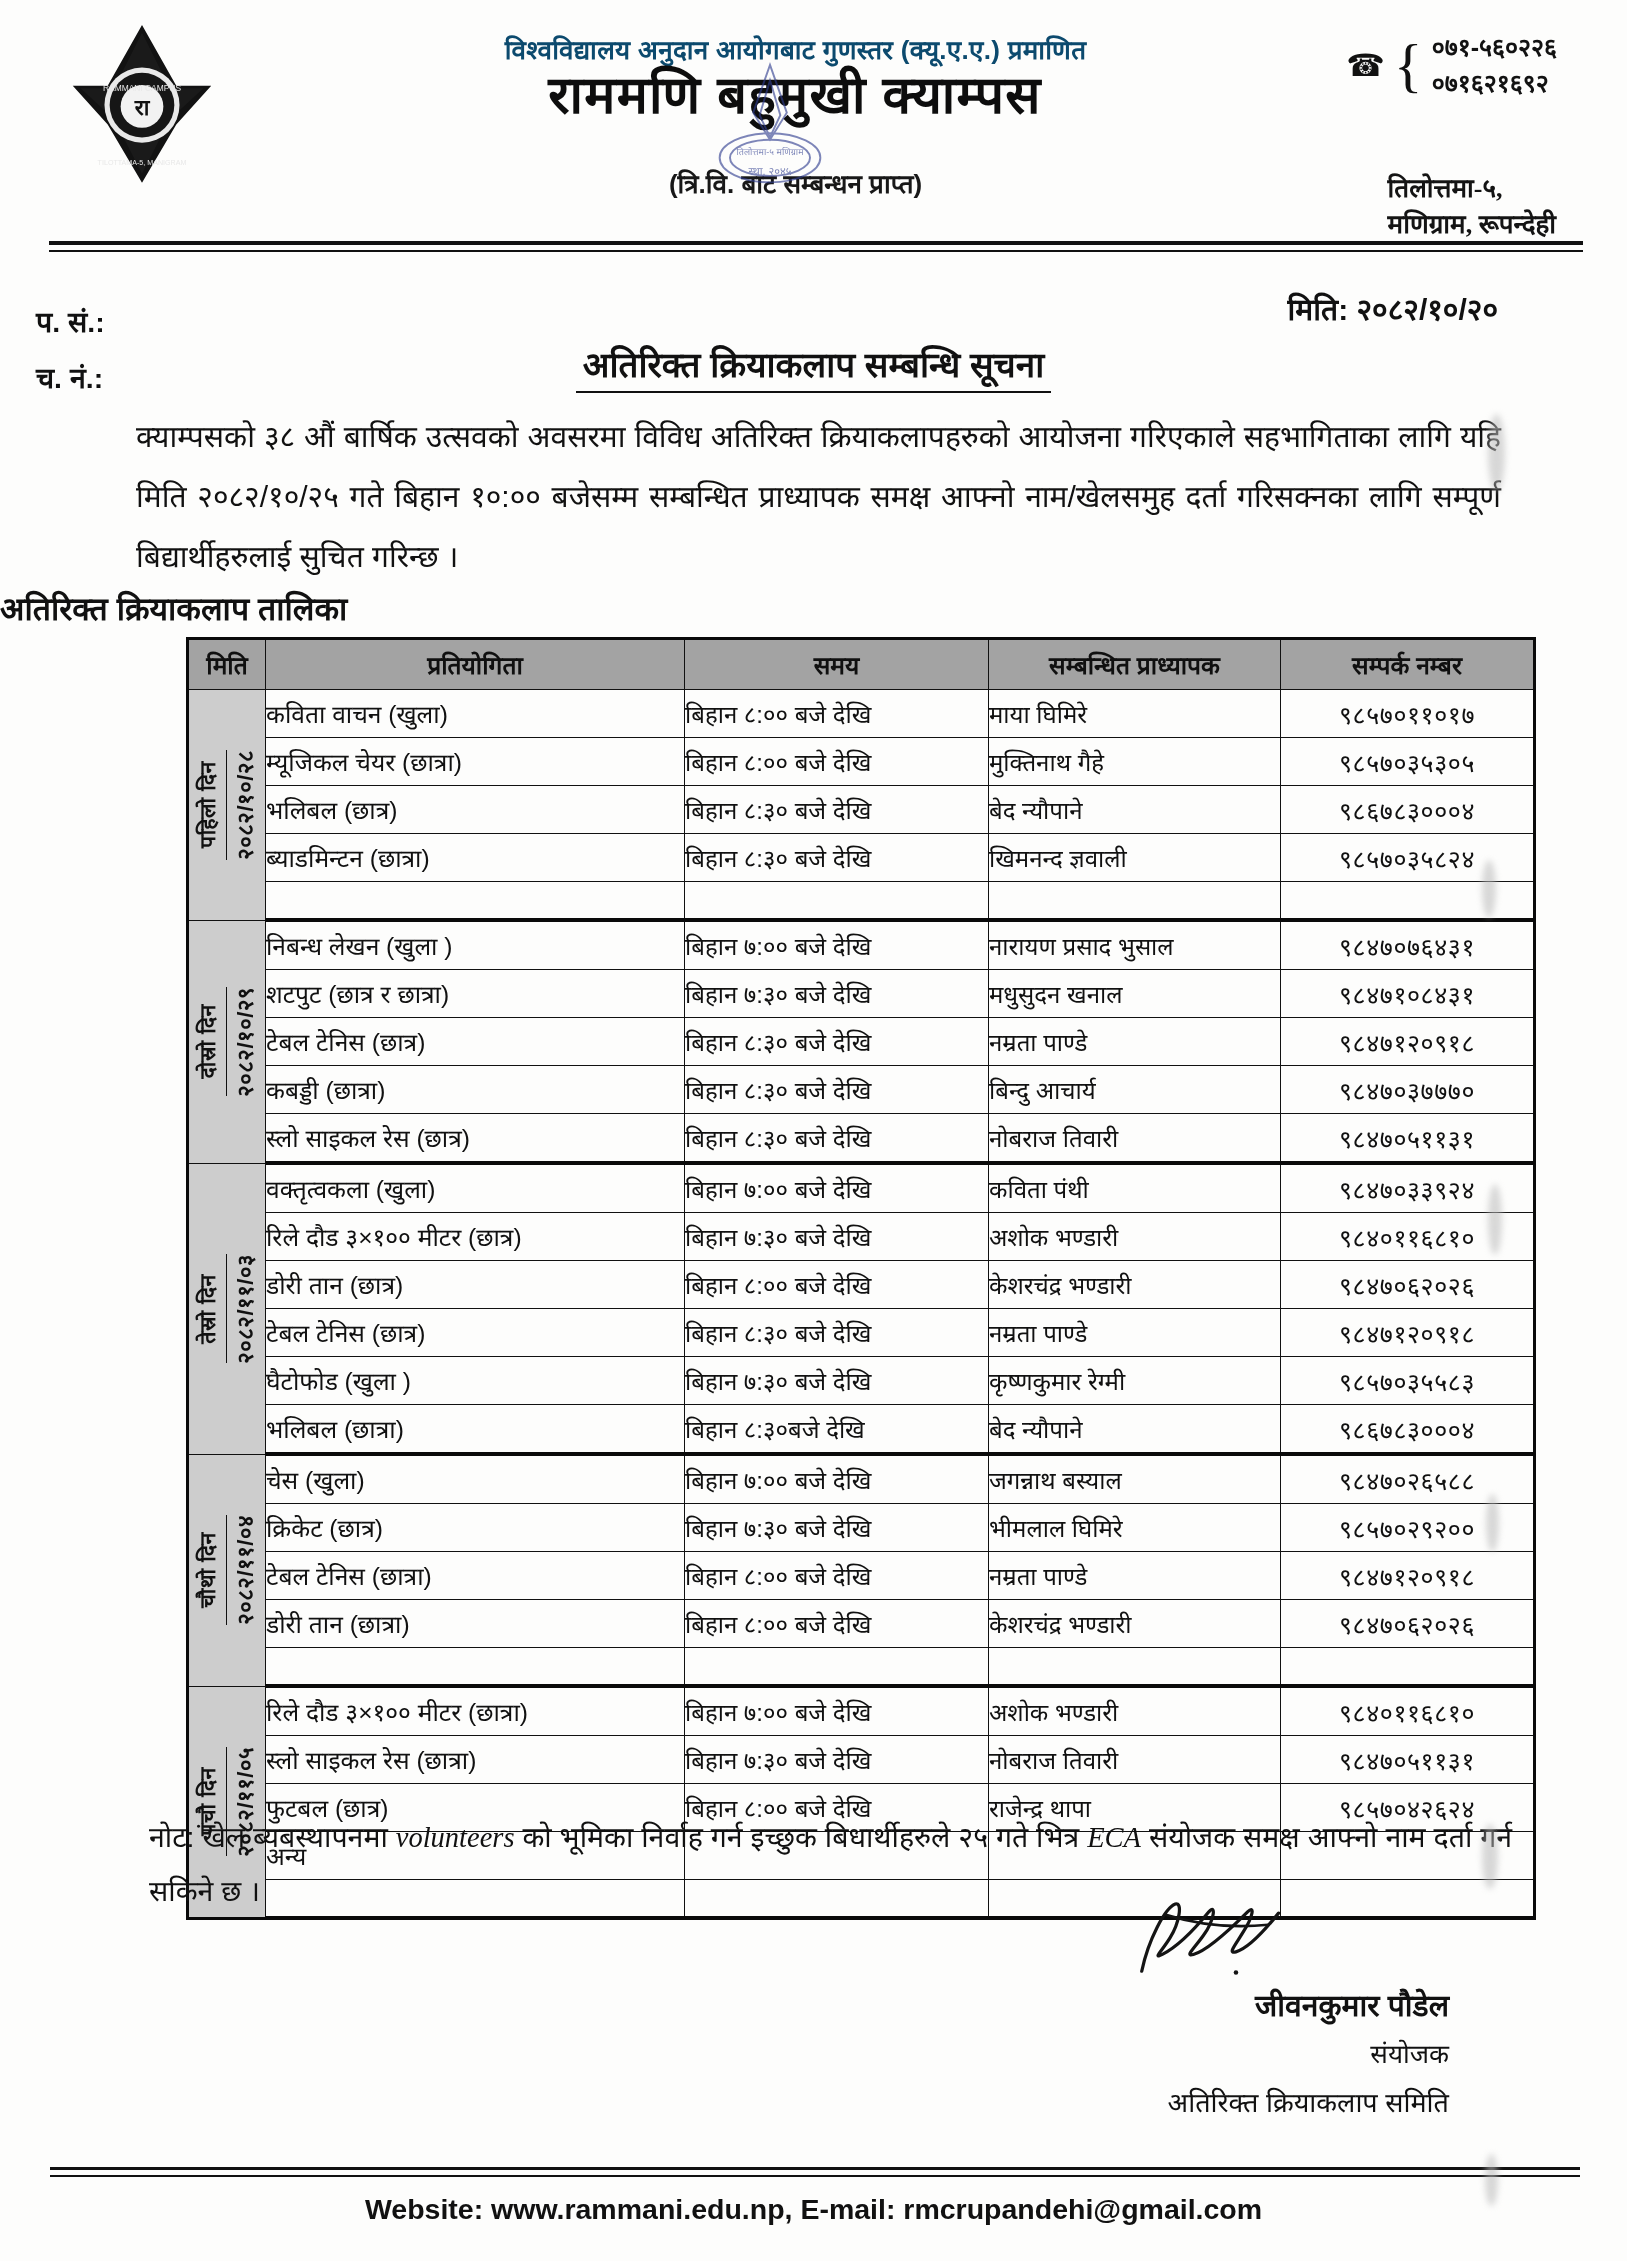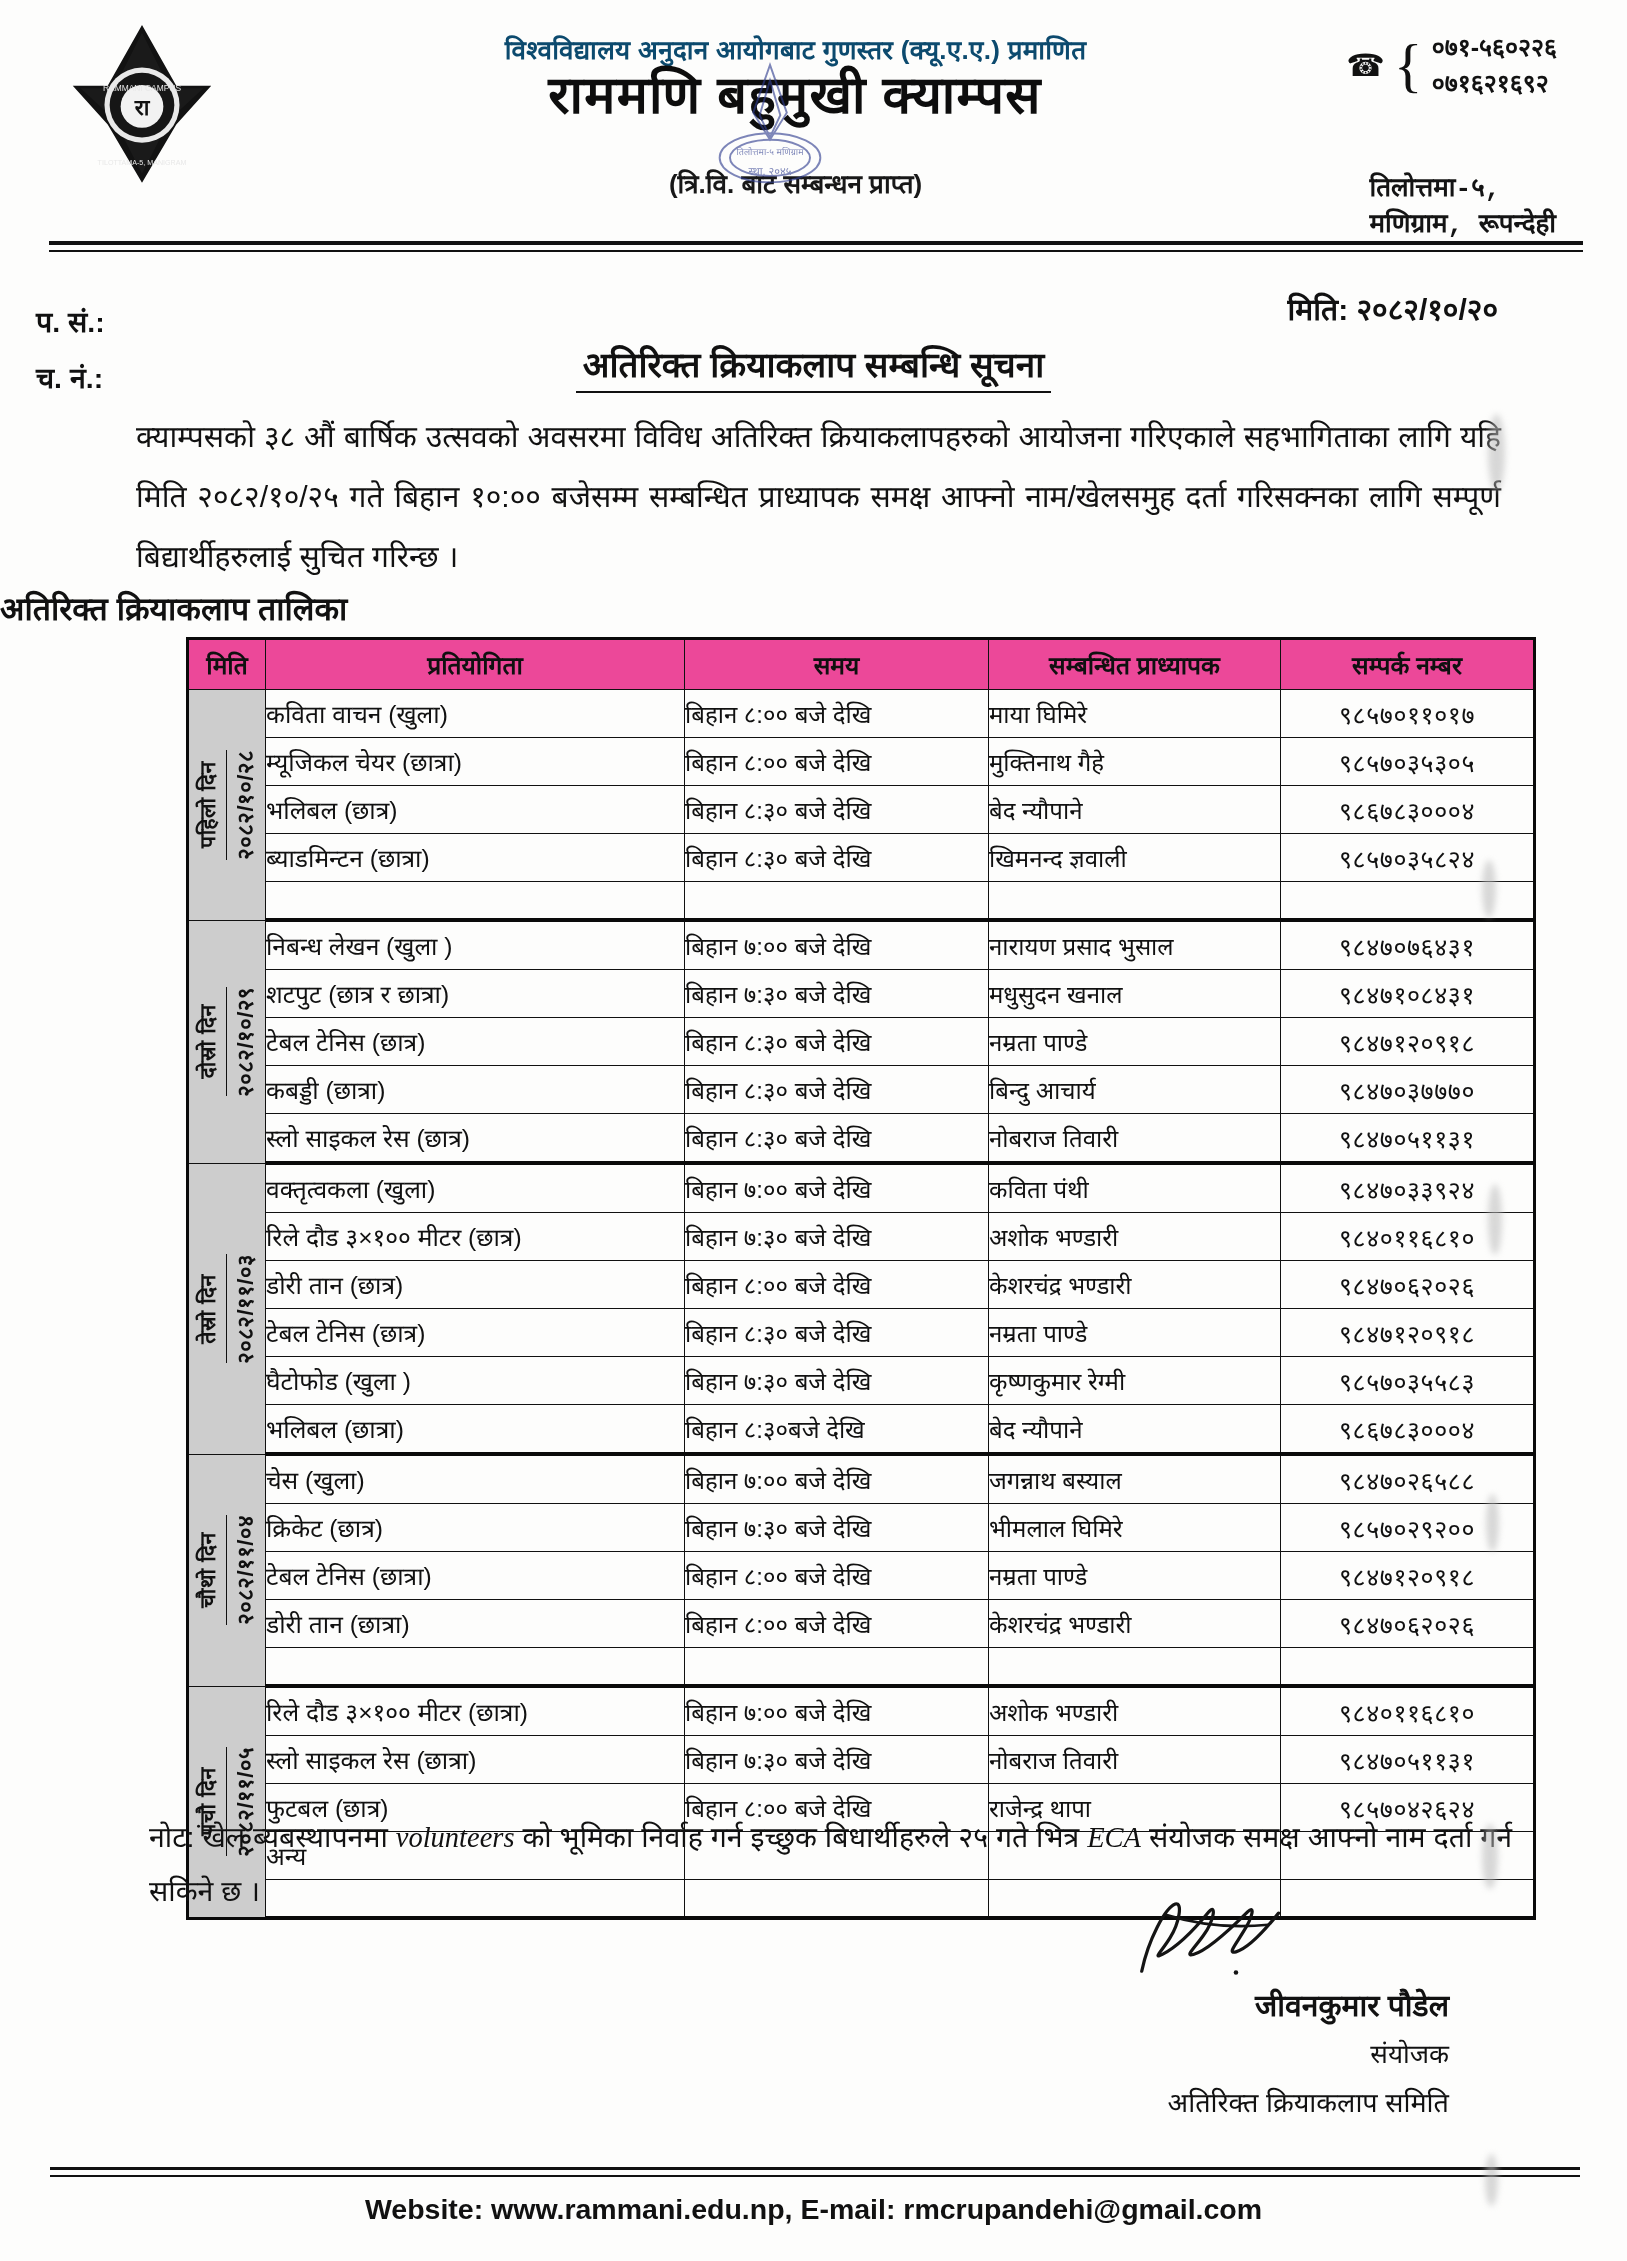--- a/index.html
+++ b/index.html
@@ -46,21 +46,21 @@
     font-family:"Liberation Serif","DejaVu Serif",serif;
   }
   .phone-nums{
     font-size:25px;line-height:1.42;
     font-family:"Liberation Sans","DejaVu Sans",sans-serif;
     font-weight:600;color:#121212;
   }
   .addr{
     position:absolute;right:71px;top:171px;text-align:left;
     font-size:26px;line-height:1.4;font-weight:600;
-    font-family:Liberation Mono, monospace;
+    font-family:Liberation Serif, serif;
     color:#141414;
   }
   .hrule{position:absolute;left:49px;width:1534px;background:#111;}
   .hrule.r1{top:241px;height:3.9px;}
   .hrule.r2{top:250px;height:1.9px;}
 
   
   .stamp{
     position:absolute;left:673px;top:61px;width:194px;height:142px;
     pointer-events:none;opacity:.62;
@@ -112,21 +112,21 @@
     font-family:"Liberation Sans","DejaVu Sans",sans-serif;
   }
   table.sched td,table.sched th{
     border:1.3px solid #111;
     padding:0;
     vertical-align:middle;
   }
   
   table.sched{border:3.9px solid #0a0a0a;}
   thead th{
-    background:#ec4899;
+    background:#a3a3a3;
     font-size:24.6px;font-weight:bold;text-align:center;
     height:49px;border-bottom:3.9px solid #0a0a0a;
     color:#101010;
   }
   .c-date{width:78px;}
   .c-event{width:419px;}
   .c-time{width:304px;}
   .c-teacher{width:292px;}
   .c-phone{width:254px;}
 

